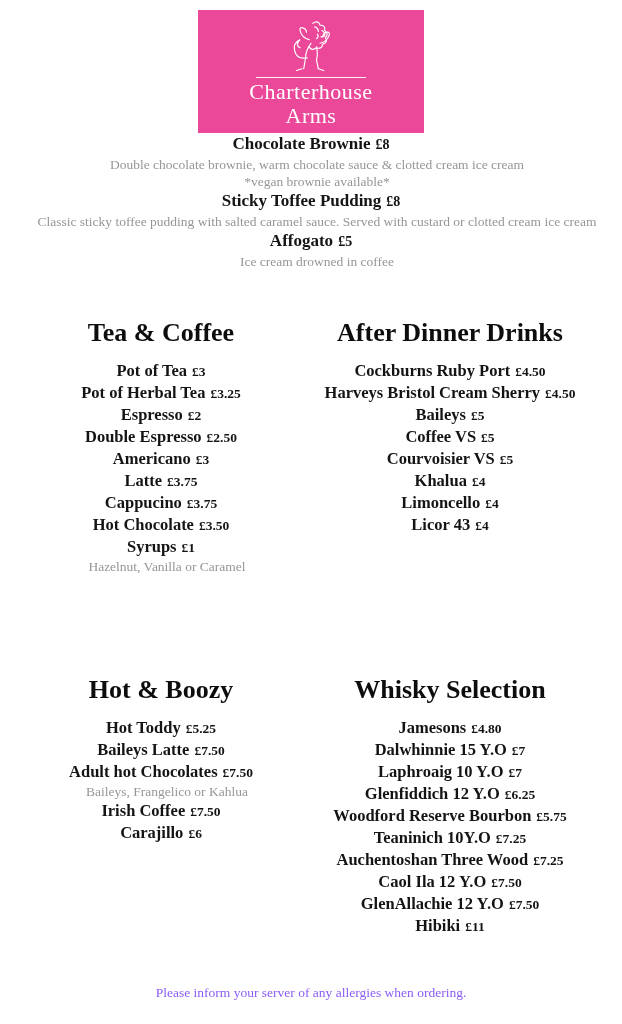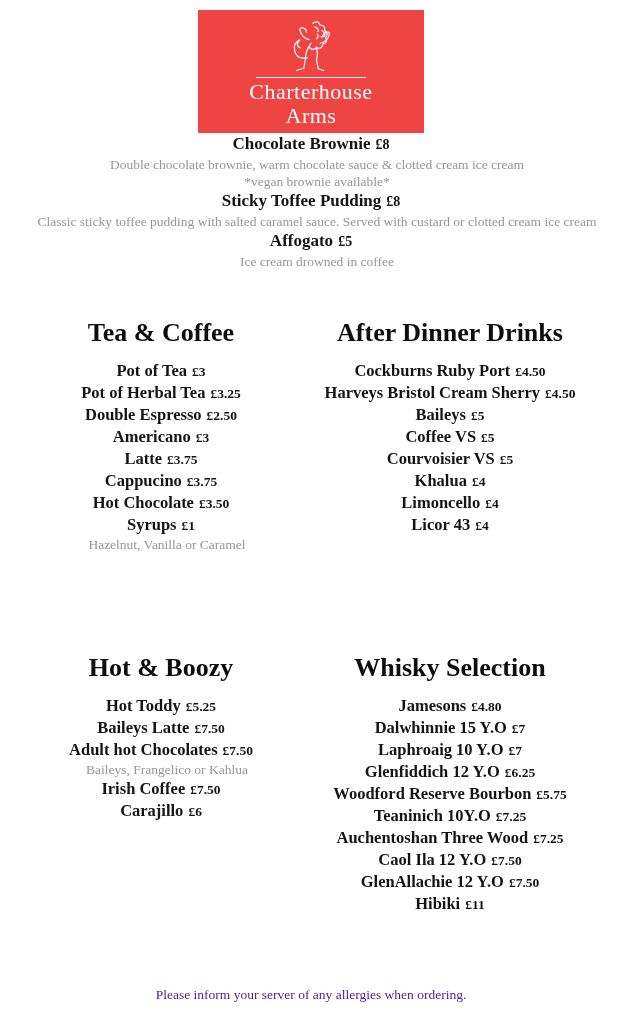--- a/index.html
+++ b/index.html
@@ -5,21 +5,21 @@
   html,body{margin:0;padding:0;}
   body{
     width:622px;height:1024px;overflow:hidden;background:#ffffff;
     font-family:"Liberation Serif","DejaVu Serif",serif;
     color:#141414;
   }
   .page{width:622px;height:1024px;position:relative;text-align:center;}
   
   .logo{
     width:226px;height:123px;margin:10px auto 0;
-    background:#ef4444;color:#fff;
+    background:#ec4899;color:#fff;
     display:flex;flex-direction:column;align-items:center;justify-content:flex-start;
     padding-top:6px;box-sizing:border-box;
   }
   .logo svg{display:block;}
   .logo-rule{width:110px;height:1px;background:rgba(255,255,255,.92);margin:1px auto 2px;}
   .logo-t1{font-size:22px;line-height:24px;letter-spacing:.5px;color:#fff;}
   .logo-t2{font-size:22px;line-height:24px;letter-spacing:.5px;color:#fff;}
   
   .sw-t{
     margin:15px 0 8px;font-size:27px;line-height:30px;font-weight:bold;color:#0d0d0d;
@@ -39,21 +39,21 @@
   .cols .nm{font-size:16.5px;}
   .cols .pr{font-size:13.5px;}
   
   .cols{display:flex;align-items:flex-start;text-align:center;}
   .cols.row1{margin-top:46px;}
   .cols.row2{margin-top:98px;}
   .col-a{width:322px;}
   .col-b{width:256px;}
   
   .footer{
-    margin-top:72px;font-size:13.5px;color:#4c1d95;
+    margin-top:48px;font-size:13.5px;color:#8b5cf6;
   }
 </style>
 </head>
 <body>
 
 <div class="page">
 
   <div class="logo">
     <span>
       <svg viewBox="0 0 80 66" width="78" height="60" aria-hidden="true">
@@ -91,20 +91,21 @@
       <span class="nm">Affogato</span><span class="pr">£5</span>
     </div>
     <div class="md">Ice cream drowned in coffee</div>
   </div>
 
   <div class="cols row1">
     <div class="col-a">
       <h2 class="sec-t">Tea &amp; Coffee</h2>
       <div class="mi"><span class="nm">Pot of Tea</span><span class="pr">£3</span></div>
       <div class="mi"><span class="nm">Pot of Herbal Tea</span><span class="pr">£3.25</span></div>
+      <div class="mi"><span class="nm">Espresso</span><span class="pr">£2</span></div>
       <div class="mi"><span class="nm">Double Espresso</span><span class="pr">£2.50</span></div>
       <div class="mi"><span class="nm">Americano</span><span class="pr">£3</span></div>
       <div class="mi"><span class="nm">Latte</span><span class="pr">£3.75</span></div>
       <div class="mi"><span class="nm">Cappucino</span><span class="pr">£3.75</span></div>
       <div class="mi"><span class="nm">Hot Chocolate</span><span class="pr">£3.50</span></div>
       <div class="mi"><span class="nm">Syrups</span><span class="pr">£1</span></div>
       <div class="md">Hazelnut, Vanilla or Caramel</div>
     </div>
     <div class="col-b">
       <h2 class="sec-t">After Dinner Drinks</h2>

